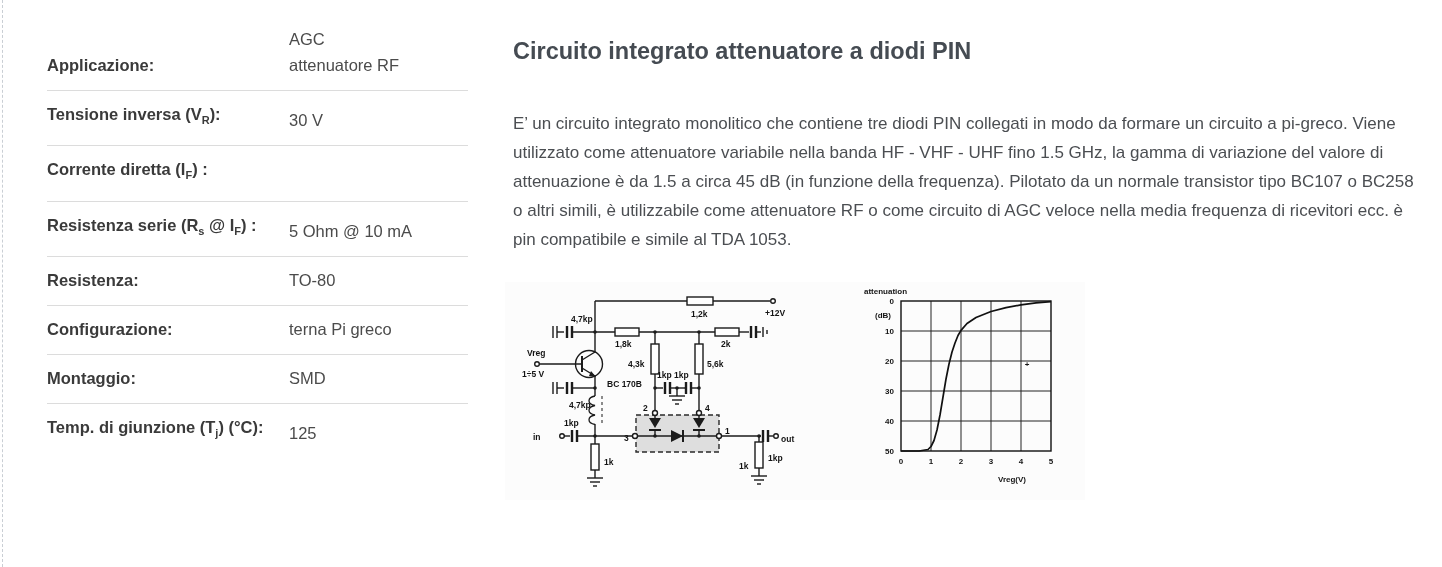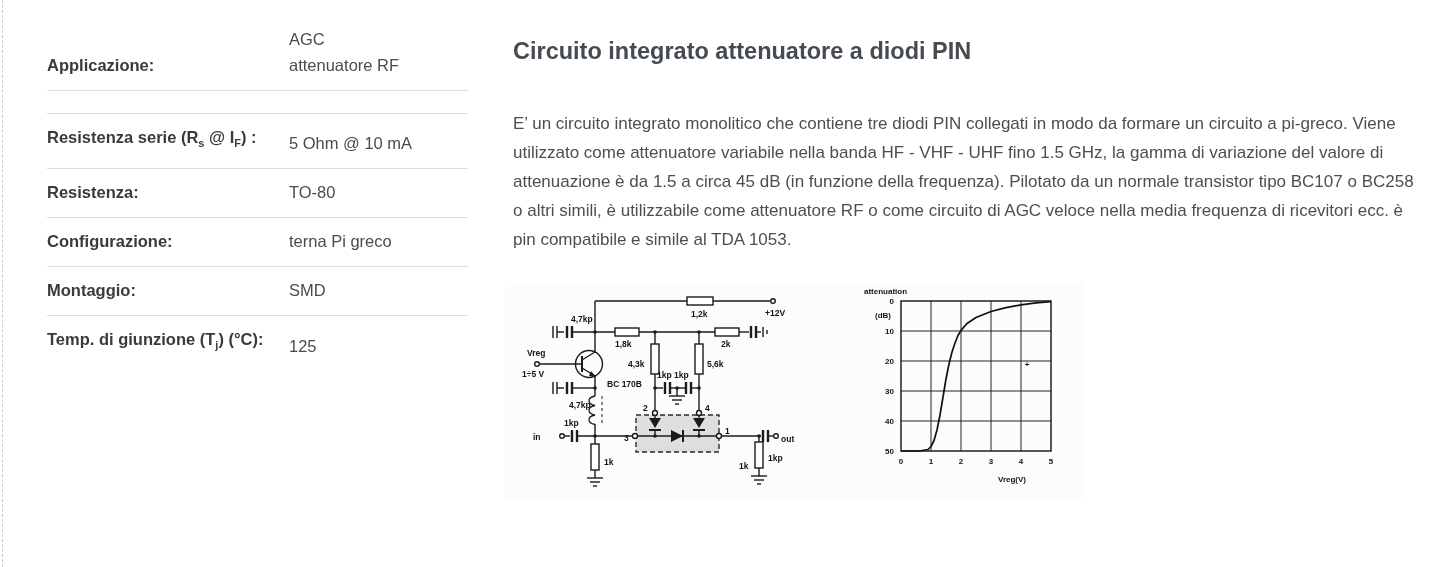--- a/index.html
+++ b/index.html
@@ -57,22 +57,27 @@
 <div class="spec-table">
 
   <div class="spec-row">
     <div class="spec-label"><span>Applicazione:</span></div>
     <div class="spec-value">
       <div>AGC</div>
       <div>attenuatore RF</div>
     </div>
   </div>
 
-
-  <div class="spec-row">
+  <div class="spec-row">
+    <div class="spec-label"><span>Tensione inversa (V</span><sub>R</sub><span>):</span></div>
+    <div class="spec-value">30 V</div>
+  </div>
+
+  <div class="spec-row">
+    <div class="spec-label"><span>Corrente diretta (I</span><sub>F</sub><span>) :</span></div>
   </div>
 
   <div class="spec-row">
     <div class="spec-label"><span>Resistenza serie (R</span><sub>s</sub><span> @ I</span><sub>F</sub><span>) :</span></div>
     <div class="spec-value">5 Ohm @ 10 mA</div>
   </div>
 
   <div class="spec-row">
     <div class="spec-label"><span>Resistenza:</span></div>
     <div class="spec-value">TO-80</div>

